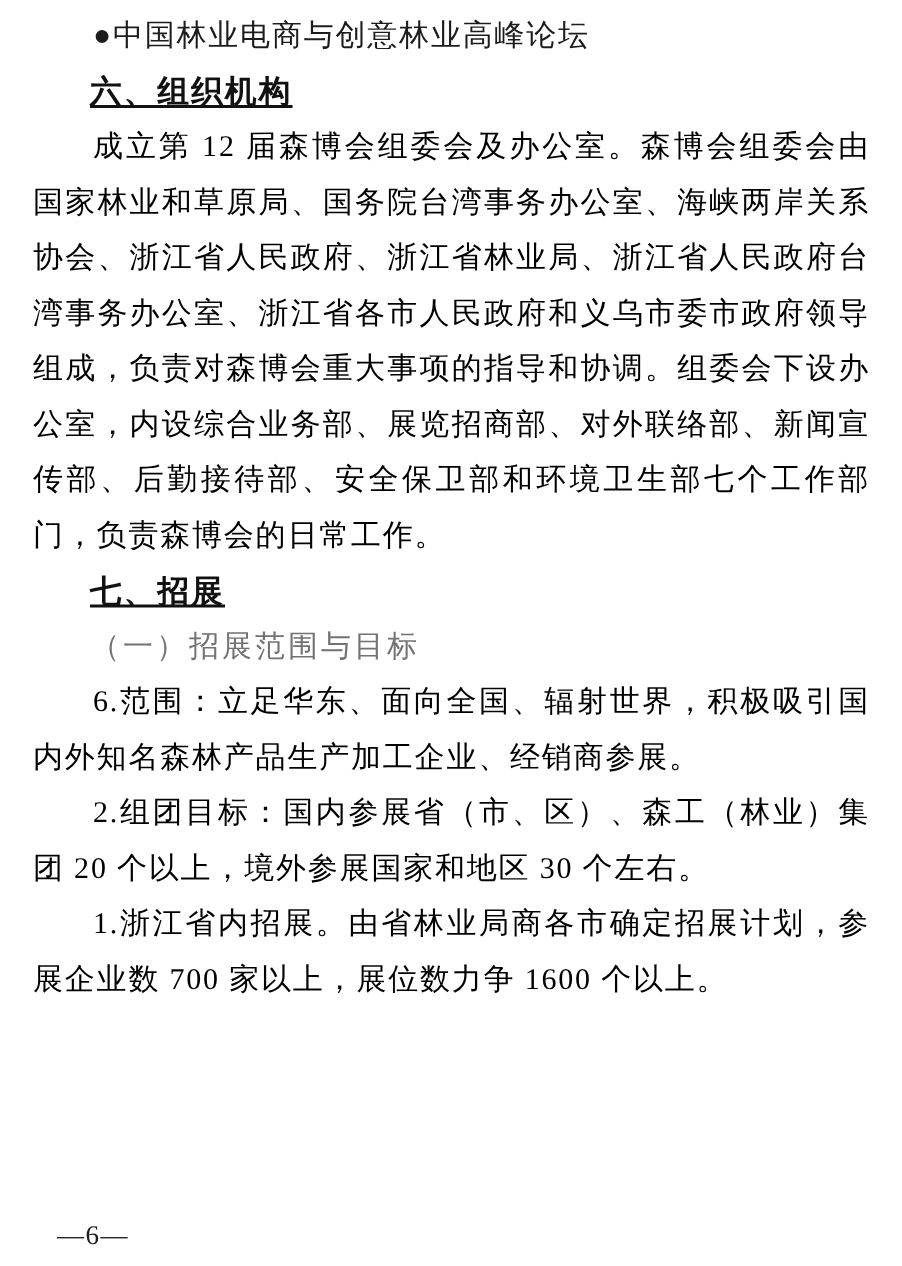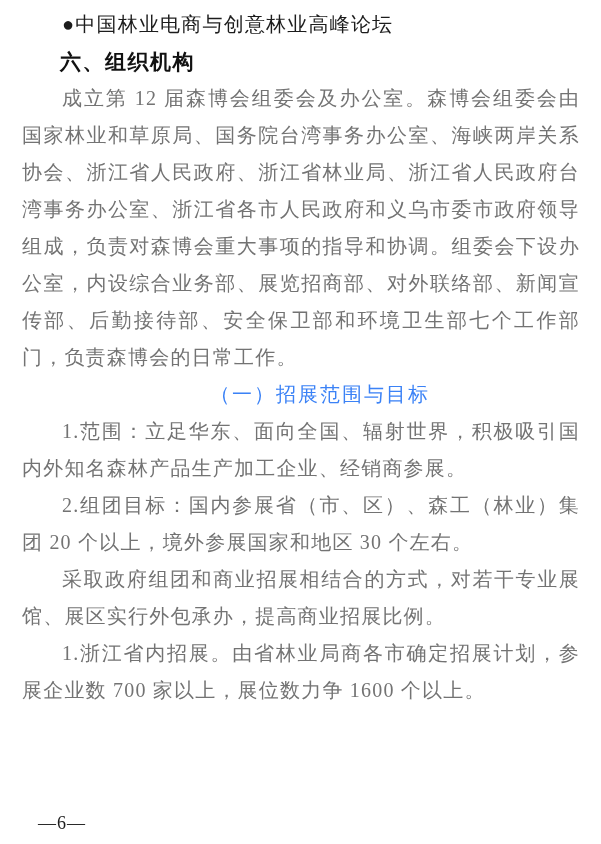--- a/index.html
+++ b/index.html
@@ -23,68 +23,68 @@
     width: 558px;
   }
   .para {
     margin: 0;
     font-size: 20px;
     line-height: 37px;
     letter-spacing: 1.2px;
     text-indent: 40px;
     text-align: justify;
     text-align-last: left;
-    color: #737373;
+    color: #000000;
   }
   .bullet {
     margin: 0;
     font-size: 20px;
     line-height: 37px;
     letter-spacing: 1.2px;
     text-indent: 40px;
     text-align: justify;
     text-align-last: left;
   }
   .heading {
     margin: 0;
     padding-left: 38px;
     font-family: "Liberation Sans", sans-serif;
     font-weight: 700;
     font-size: 21px;
     line-height: 37px;
     letter-spacing: 1.5px;
     color: #111111;
+    text-decoration: underline;
   }
   .subheading {
     margin: 0;
     padding-left: 38px;
     font-size: 20px;
     line-height: 37px;
     letter-spacing: 2px;
-    color: #3b82f6;
-    text-align: center;
+    color: #737373;
   }
   .page-footer {
     position: absolute;
     left: 38px;
     bottom: 10px;
     font-size: 18px;
     letter-spacing: 1px;
     color: #1c1c1c;
     font-family: "Liberation Serif", serif;
   }
 </style>
 </head>
 <body>
 
 <div class="page">
   <div class="content">
     <p class="bullet">●中国林业电商与创意林业高峰论坛</p>
     <p class="heading">六、组织机构</p>
     <p class="para">成立第 12 届森博会组委会及办公室。森博会组委会由国家林业和草原局、国务院台湾事务办公室、海峡两岸关系协会、浙江省人民政府、浙江省林业局、浙江省人民政府台湾事务办公室、浙江省各市人民政府和义乌市委市政府领导组成，负责对森博会重大事项的指导和协调。组委会下设办公室，内设综合业务部、展览招商部、对外联络部、新闻宣传部、后勤接待部、安全保卫部和环境卫生部七个工作部门，负责森博会的日常工作。</p>
+    <p class="heading">七、招展</p>
     <p class="subheading">（一）招展范围与目标</p>
-    <p class="para">1.范围：立足华东、面向全国、辐射世界，积极吸引国内外知名森林产品生产加工企业、经销商参展。</p>
+    <p class="para">6.范围：立足华东、面向全国、辐射世界，积极吸引国内外知名森林产品生产加工企业、经销商参展。</p>
     <p class="para">2.组团目标：国内参展省（市、区）、森工（林业）集团 20 个以上，境外参展国家和地区 30 个左右。</p>
-    <p class="para">采取政府组团和商业招展相结合的方式，对若干专业展馆、展区实行外包承办，提高商业招展比例。</p>
     <p class="para">1.浙江省内招展。由省林业局商各市确定招展计划，参展企业数 700 家以上，展位数力争 1600 个以上。</p>
   </div>
   <div class="page-footer">—6—</div>
 </div>
 
 </body></html>

